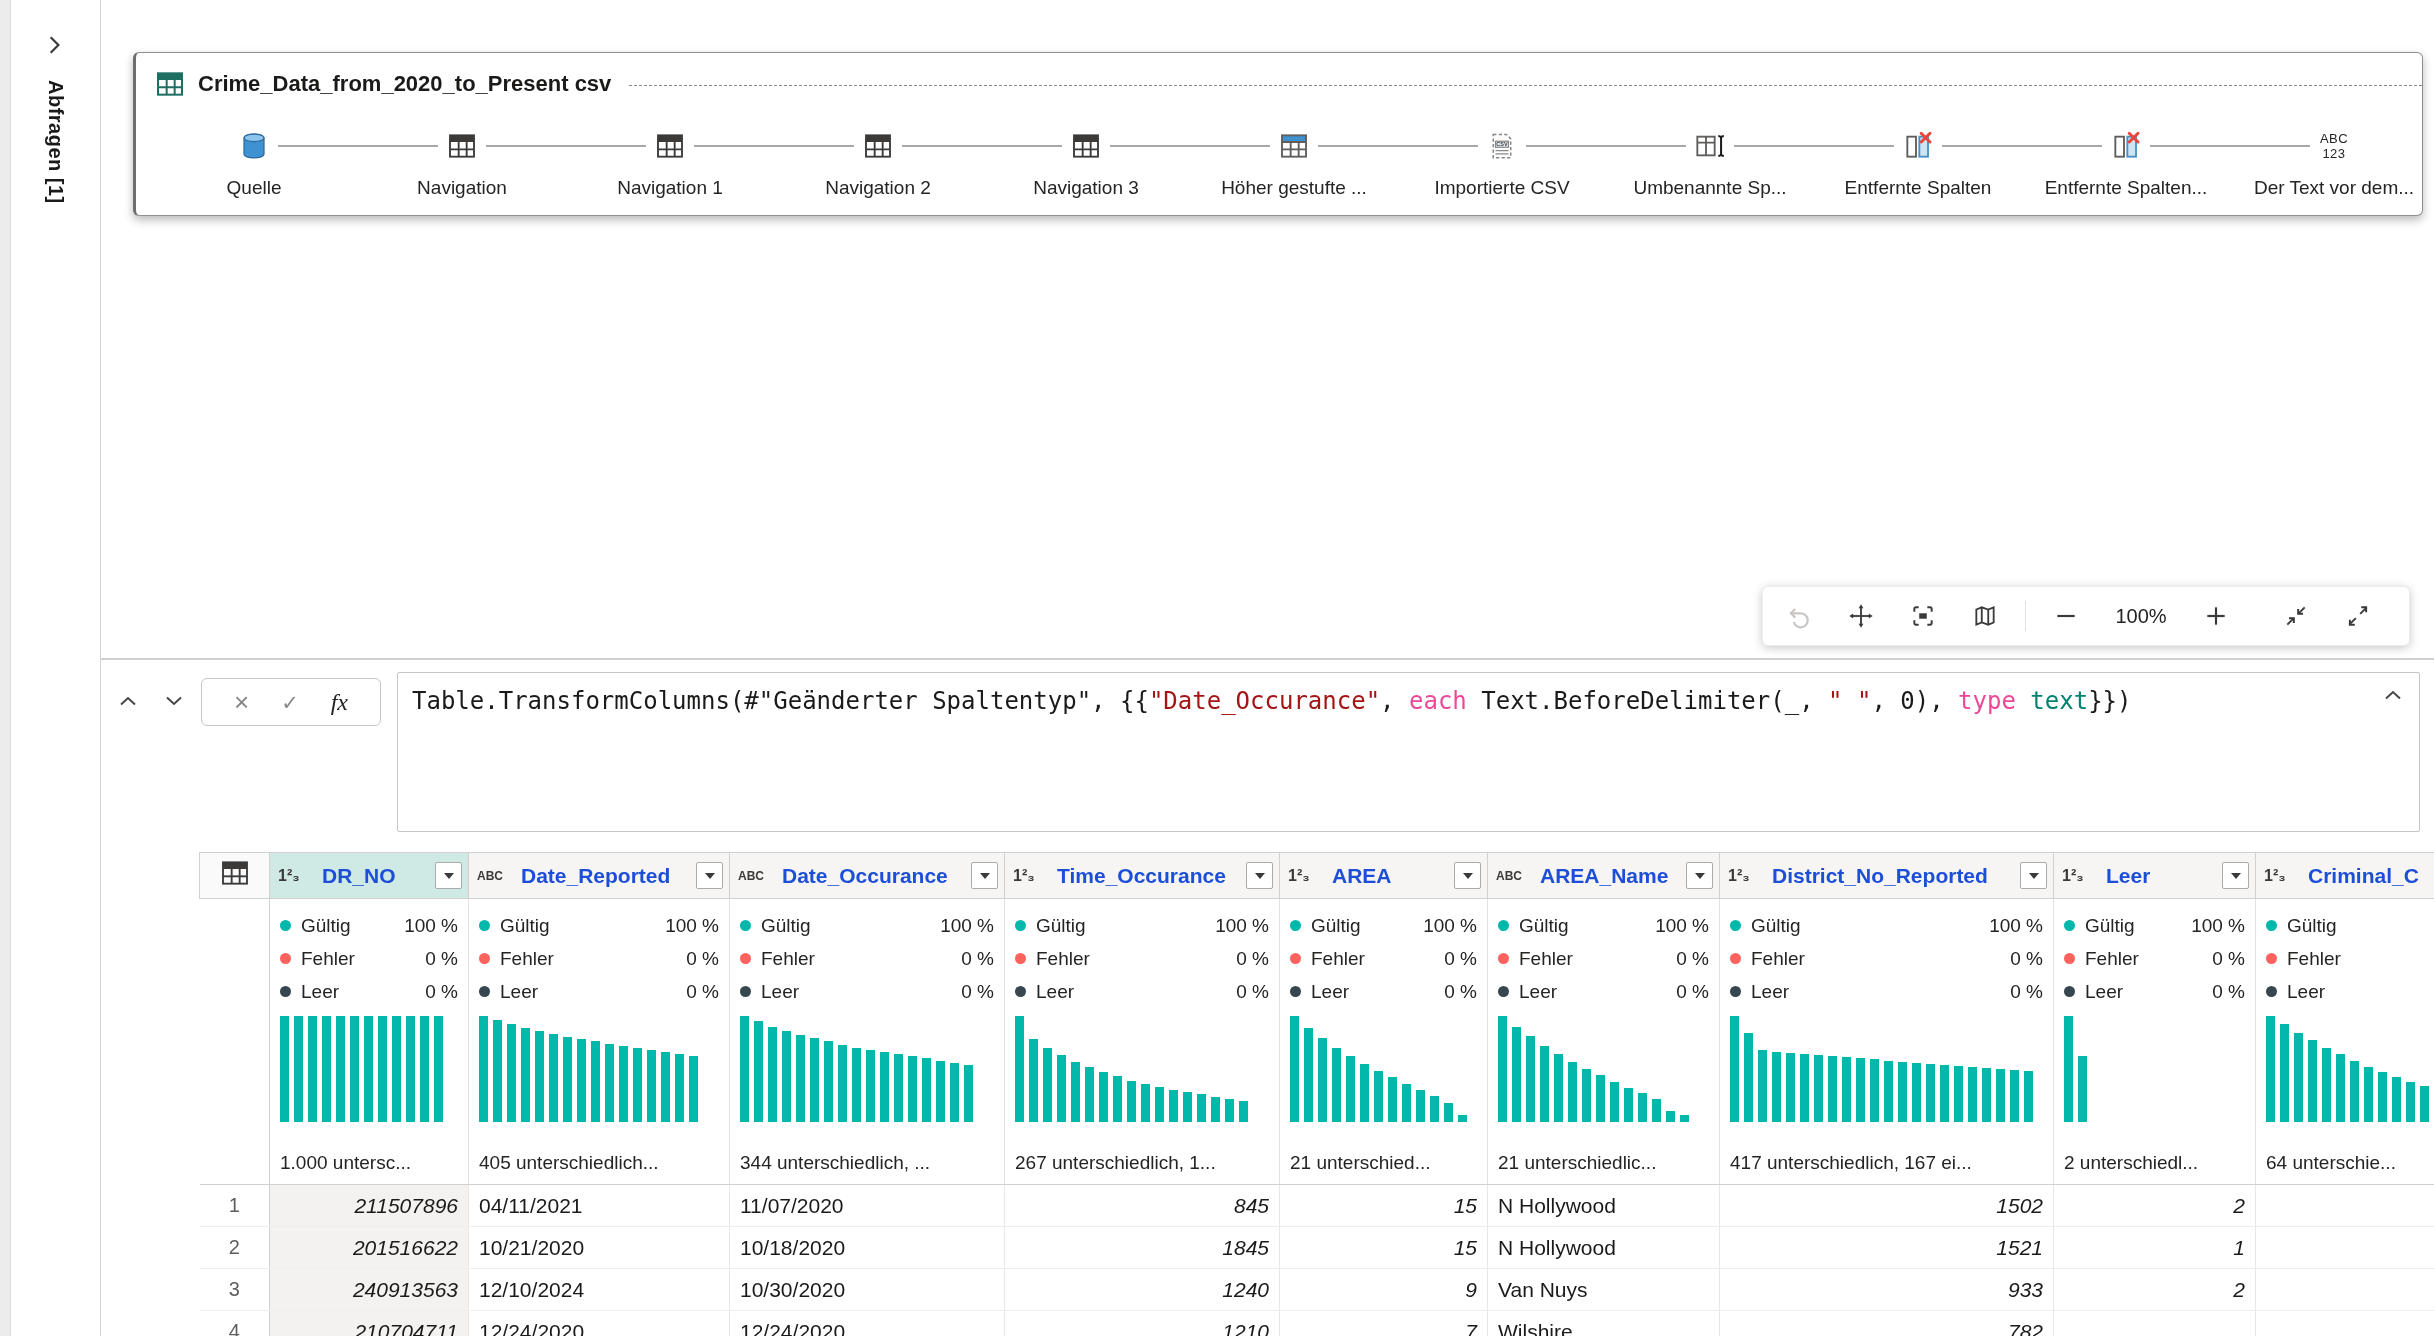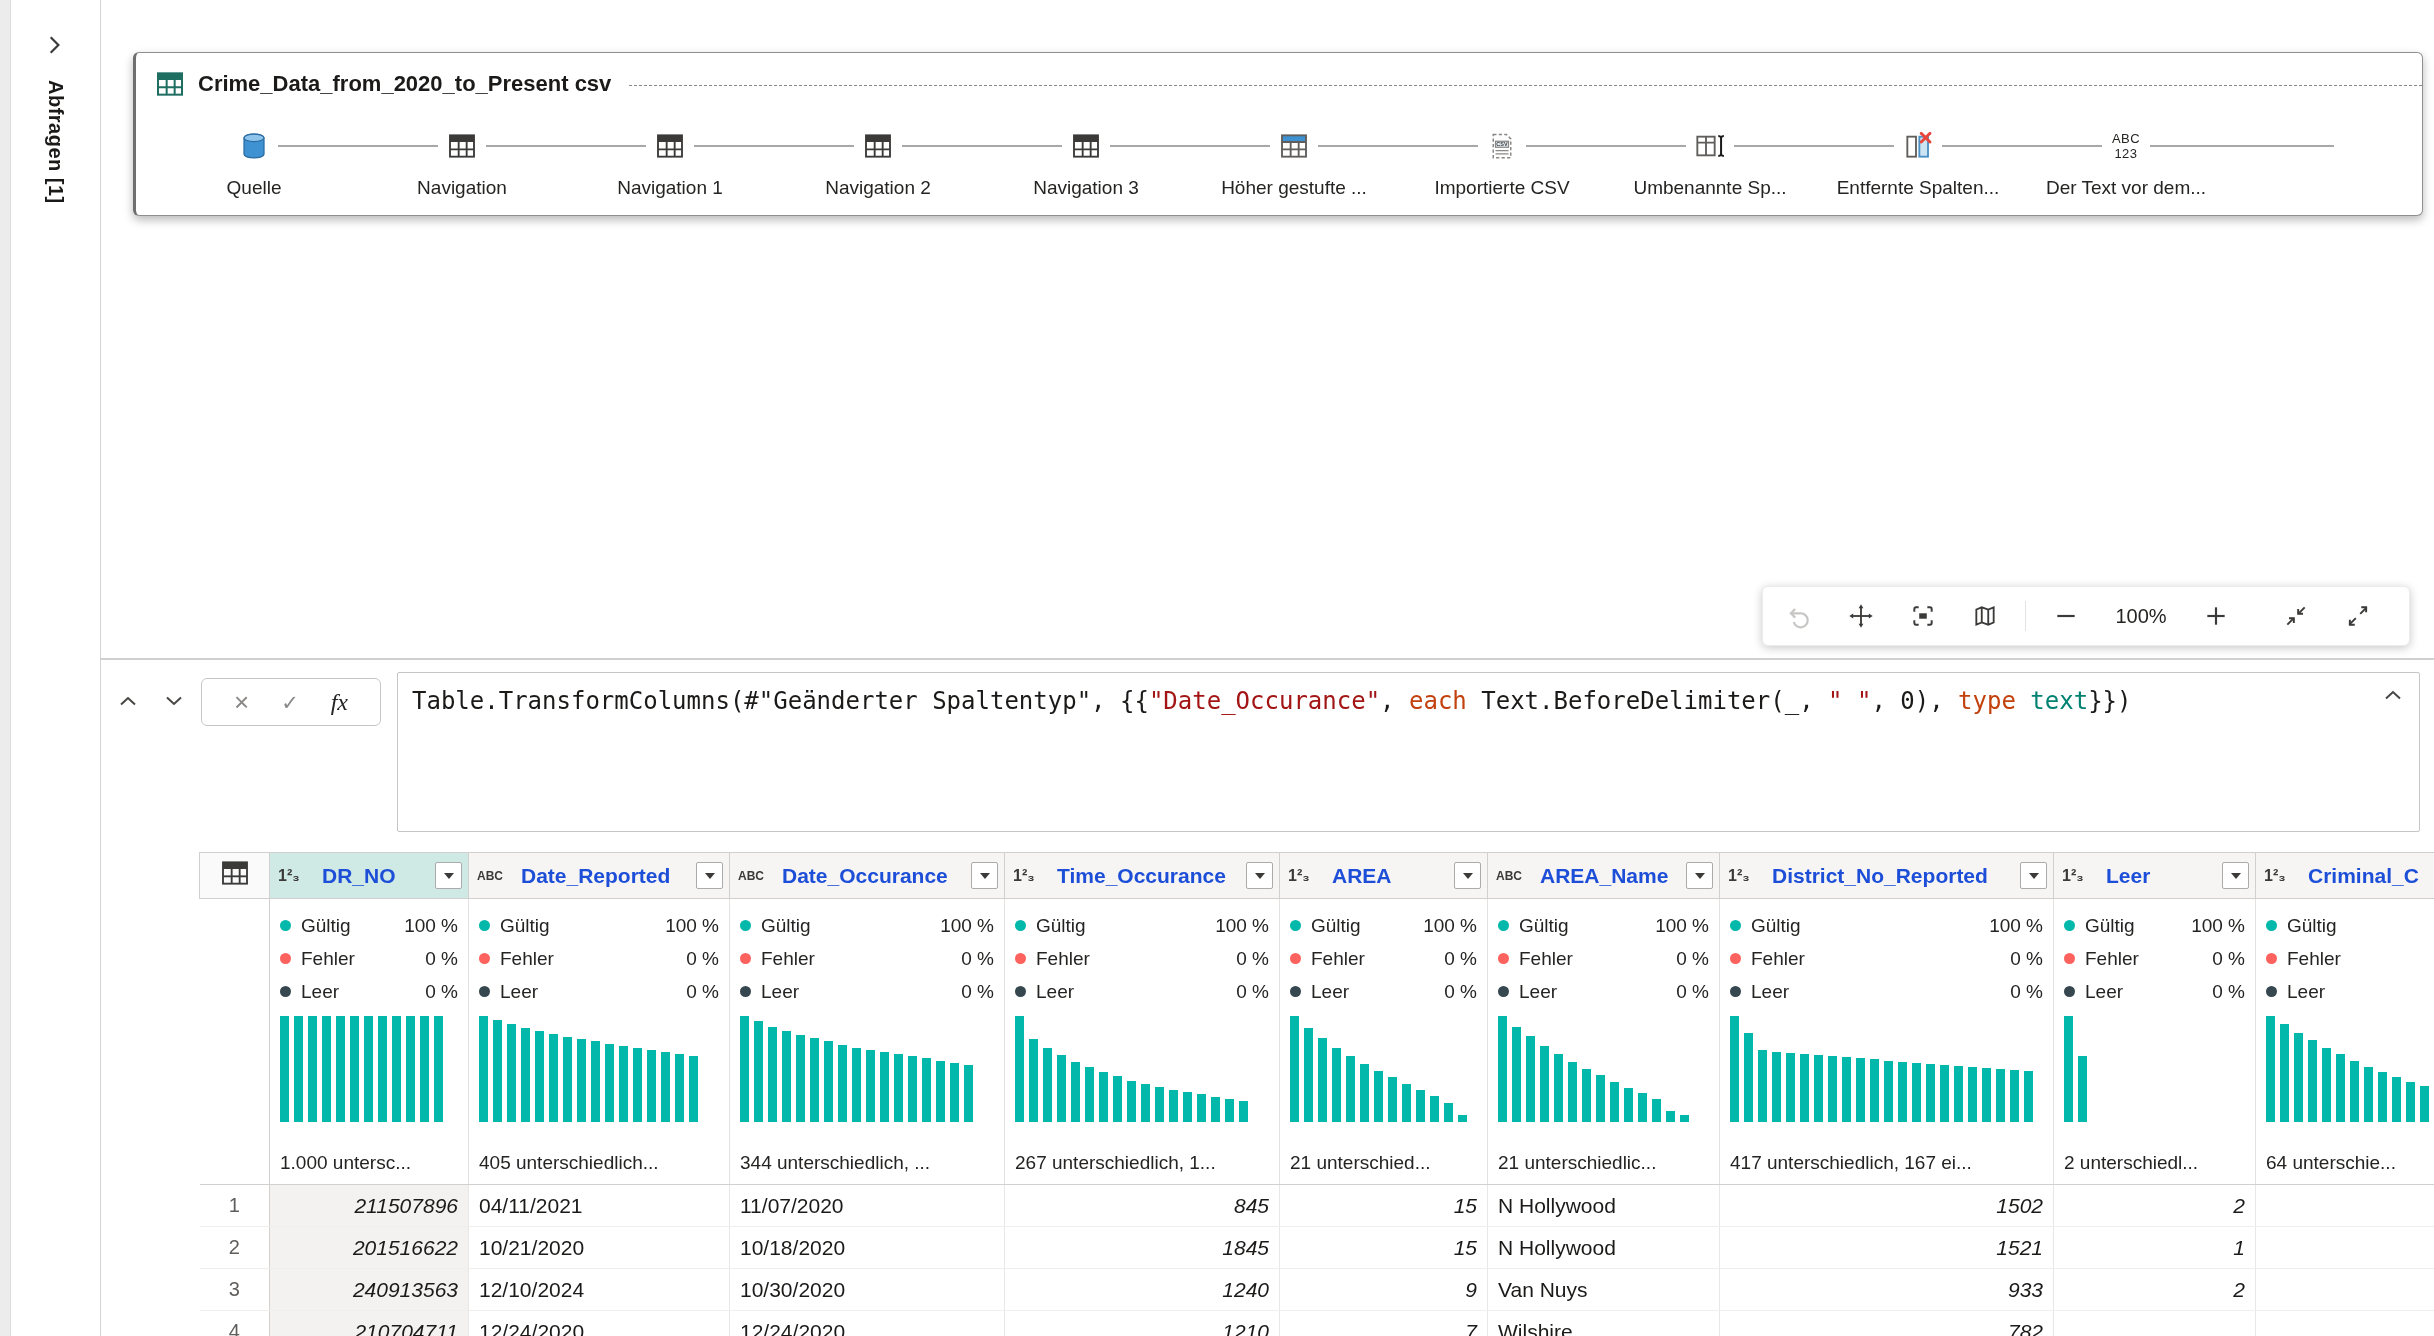--- a/index.html
+++ b/index.html
@@ -59,21 +59,21 @@
   .fxg-x { font-size:26px; color:#8a8886; cursor:pointer; line-height:1; }
   .fxg-check { font-size:21px; color:#8a8886; cursor:pointer; line-height:1; }
   .fx { font-family:"Liberation Serif", serif; font-style:italic; font-size:24px; color:#252423; }
   .formula-box { position:absolute; left:296px; right:14px; top:10px; height:160px;
                  border:1px solid #c8c6c4; border-radius:2px; background:#fff;
                  padding:14px 54px 14px 14px; cursor:text; }
   .formula-box code { font-family:"DejaVu Sans Mono", monospace; font-size:24px;
                       white-space:pre; color:#1b1a19; }
   .seg-plain   { color:#1b1a19; }
   .seg-string  { color:#a31515; }
-  .seg-keyword { color:#c2410c; }
+  .seg-keyword { color:#ec4899; }
   .seg-type    { color:#008272; }
   .fb-collapse { position:absolute; right:16px; top:14px; cursor:pointer; }
 
   
   .gridwrap { position:absolute; left:188px; top:852px; right:0; bottom:0; overflow:hidden; }
   table { border-collapse:collapse; table-layout:fixed; width:2316px; font-size:21px; }
   th, td { overflow:hidden; }
   th.corner { background:#fafafa; border:1px solid #d2d0ce; height:46px; text-align:center;
               vertical-align:middle; cursor:pointer; }
   th.col-h { background:#f6f5f4; border:1px solid #d2d0ce; height:46px; padding:0 6px 0 8px;
@@ -247,20 +247,33 @@
                     <line x1="9" y1="5" x2="9" y2="19"></line>
                   </g>
                   <g stroke="#1b1a19" stroke-width="1.5" fill="none">
                     <path d="M18.2 4.5c.9 0 1.7.4 2.1 1 .4-.6 1.2-1 2.1-1"></path>
                     <line x1="20.3" y1="5.5" x2="20.3" y2="18.5"></line>
                     <path d="M18.2 19.5c.9 0 1.7-.4 2.1-1 .4.6 1.2 1 2.1 1"></path>
                   </g>
                 </svg>
               </div>
               <div class="step-label">Umbenannte Sp...</div>
+            </div>
+            <div class="step">
+              <div class="step-icon">
+                <svg width="32" height="32" viewBox="0 0 24 24">
+                  <rect x="4" y="5" width="6.5" height="15" fill="#fff" stroke="#605e5c" stroke-width="1.4"></rect>
+                  <rect x="13" y="5" width="6.5" height="15" fill="#cde4f3" stroke="#4a90c4" stroke-width="1.4"></rect>
+                  <g stroke="#e8463c" stroke-width="2.2" stroke-linecap="round">
+                    <line x1="14.4" y1="2.4" x2="21" y2="9"></line>
+                    <line x1="21" y1="2.4" x2="14.4" y2="9"></line>
+                  </g>
+                </svg>
+              </div>
+              <div class="step-label">Entfernte Spalten</div>
             </div>
             <div class="step">
               <div class="step-icon">
                 <svg width="32" height="32" viewBox="0 0 24 24">
                   <rect x="4" y="5" width="6.5" height="15" fill="#fff" stroke="#605e5c" stroke-width="1.4"></rect>
                   <rect x="13" y="5" width="6.5" height="15" fill="#cde4f3" stroke="#4a90c4" stroke-width="1.4"></rect>
                   <g stroke="#e8463c" stroke-width="2.2" stroke-linecap="round">
                     <line x1="14.4" y1="2.4" x2="21" y2="9"></line>
                     <line x1="21" y1="2.4" x2="14.4" y2="9"></line>
                   </g>

